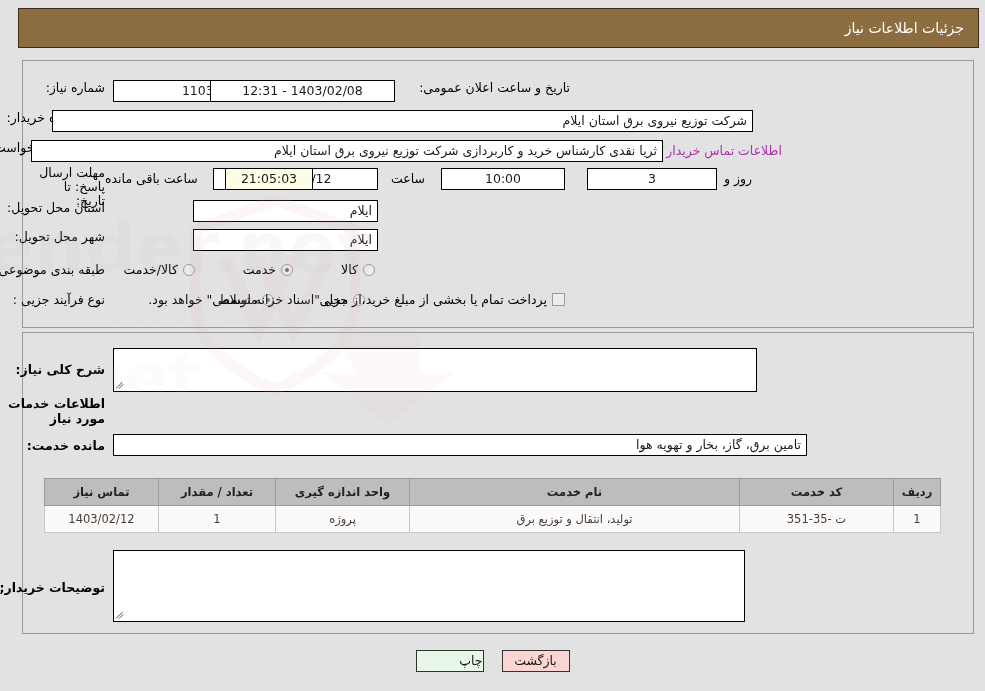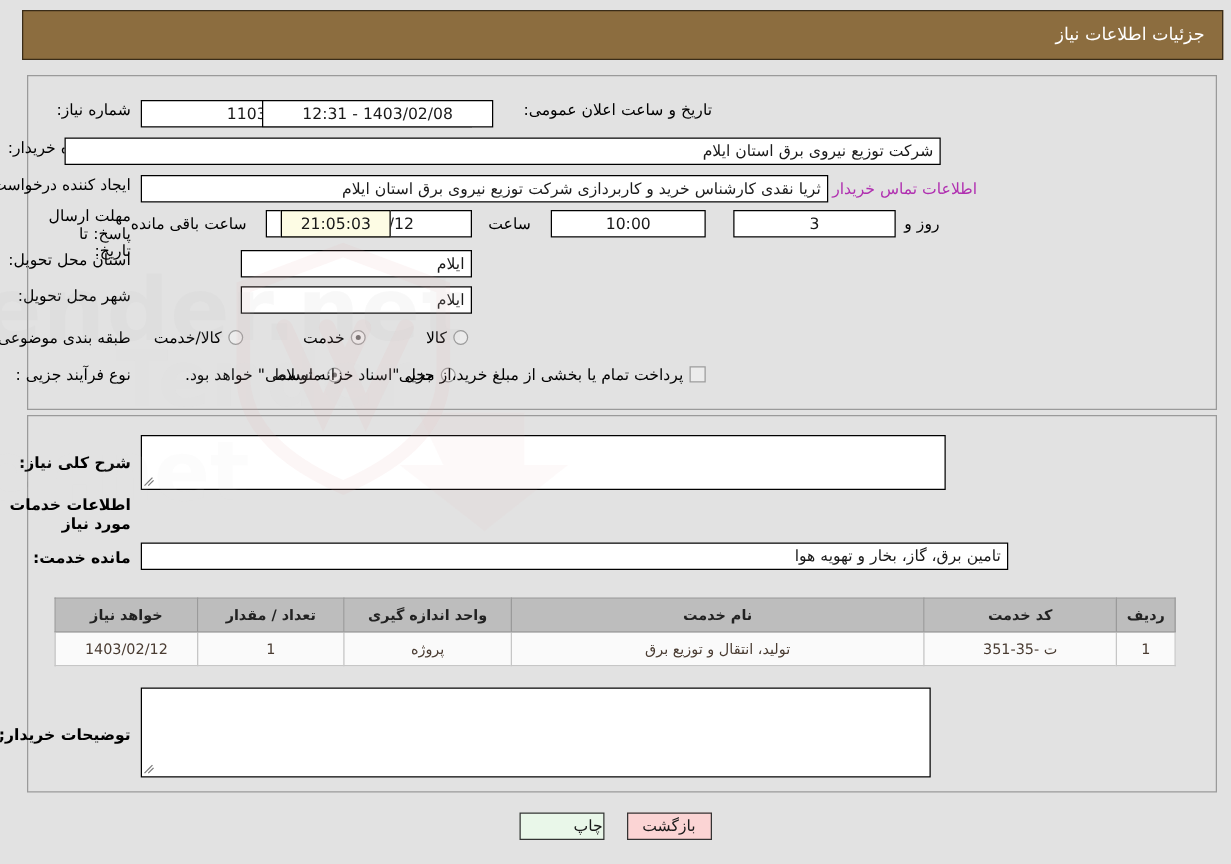--- a/index.html
+++ b/index.html
@@ -258,21 +258,21 @@
 <div class="fld" style="position:absolute; right:590px; top:80px; width:185px; left:auto;">1403/02/08 - 12:31</div>
 
 <div class="row" style="right:880px; top:110px;">
   <span class="lbl">نام دستگاه خریدار:</span>
 </div>
 <div class="fld rtltext" style="position:absolute; right:232px; top:110px; width:701px;">شرکت توزیع نیروی برق استان ایلام</div>
 
 <div class="row" style="right:880px; top:140px;">
   <span class="lbl">ایجاد کننده درخواست:</span>
 </div>
-<div class="fld rtltext" style="position:absolute; right:322px; top:140px; width:550px;">ثریا نقدی کارشناس خرید و کاربردازی شرکت توزیع نیروی برق استان ایلام</div>
+<div class="fld rtltext" style="position:absolute; right:322px; top:140px; width:632px;">ثریا نقدی کارشناس خرید و کاربردازی شرکت توزیع نیروی برق استان ایلام</div>
 <span class="link" style="position:absolute; right:203px; top:143px;">اطلاعات تماس خریدار</span>
 
 <div style="position:absolute; right:880px; top:166px; width:95px;">
   <span class="lbl2">مهلت ارسال پاسخ: تا تاریخ:</span>
 </div>
 <div class="fld" style="position:absolute; right:607px; top:168px; width:165px;">1403/02/12</div>
 <span class="lbl" style="position:absolute; right:560px; top:171px;">ساعت</span>
 <div class="fld" style="position:absolute; right:420px; top:168px; width:124px;">10:00</div>
 <div class="fld" style="position:absolute; right:268px; top:168px; width:130px;">3</div>
 <span class="lbl" style="position:absolute; right:233px; top:171px;">روز و</span>
@@ -341,21 +341,21 @@
 <div class="fld rtltext" style="position:absolute; right:178px; top:434px; width:694px;">تامین برق، گاز، بخار و تهویه هوا</div>
 
 <table class="tbl">
   <thead>
     <tr>
       <th style="width:38px;">ردیف</th>
       <th style="width:145px;">کد خدمت</th>
       <th>نام خدمت</th>
       <th style="width:125px;">واحد اندازه گیری</th>
       <th style="width:108px;">تعداد / مقدار</th>
-      <th style="width:105px;">خواهد نیاز</th>
+      <th style="width:105px;">تماس نیاز</th>
     </tr>
   </thead>
   <tbody>
     <tr>
       <td>1</td>
       <td>ت -35-351</td>
       <td>تولید، انتقال و توزیع برق</td>
       <td>پروژه</td>
       <td>1</td>
       <td>1403/02/12</td>

